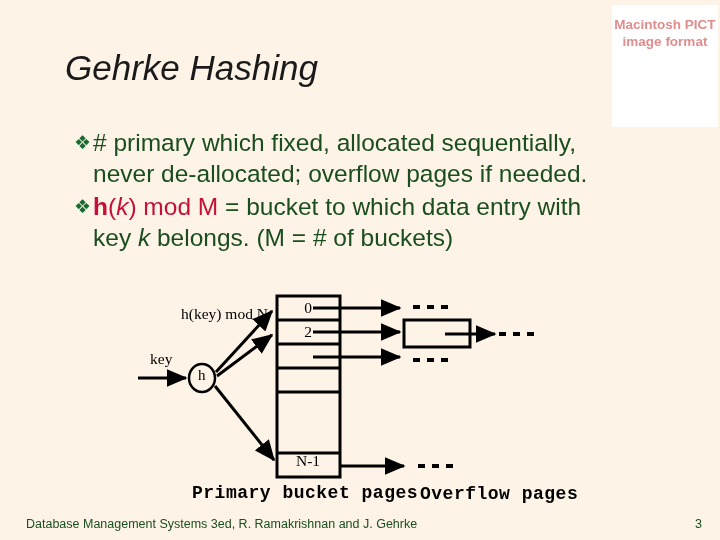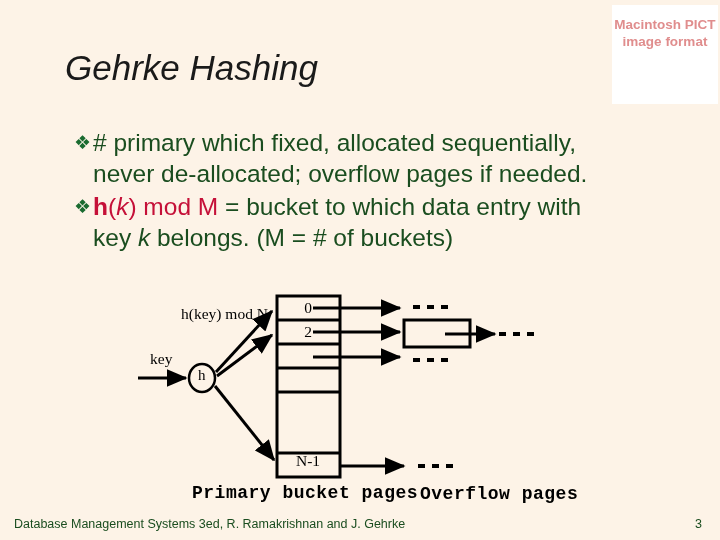--- a/index.html
+++ b/index.html
@@ -20,21 +20,21 @@
     height: 540px;
     background: #fdf3e7;
   }
 
   
   .pict-box {
     position: absolute;
     left: 612px;
     top: 5px;
     width: 106px;
-    height: 99px;
+    height: 122px;
     background: #ffffff;
     box-sizing: border-box;
     padding-top: 11px;
     text-align: center;
   }
   .pict-line {
     color: #e08d8d;
     font-family: "Liberation Sans", sans-serif;
     font-size: 13.5px;
     font-weight: bold;
@@ -139,21 +139,21 @@
     color: #000;
     white-space: nowrap;
     letter-spacing: 0.5px;
   }
   .lbl-primary  { left: 192px; top: 483px; }
   .lbl-overflow { left: 420px; top: 484px; }
 
   
   .footer {
     position: absolute;
-    left: 14px;
+    left: 26px;
     top: 517px;
     font-size: 12.5px;
     color: #1a4d1f;
     font-family: "Liberation Sans", sans-serif;
     white-space: nowrap;
   }
   .pagenum {
     position: absolute;
     right: 18px;
     top: 517px;

